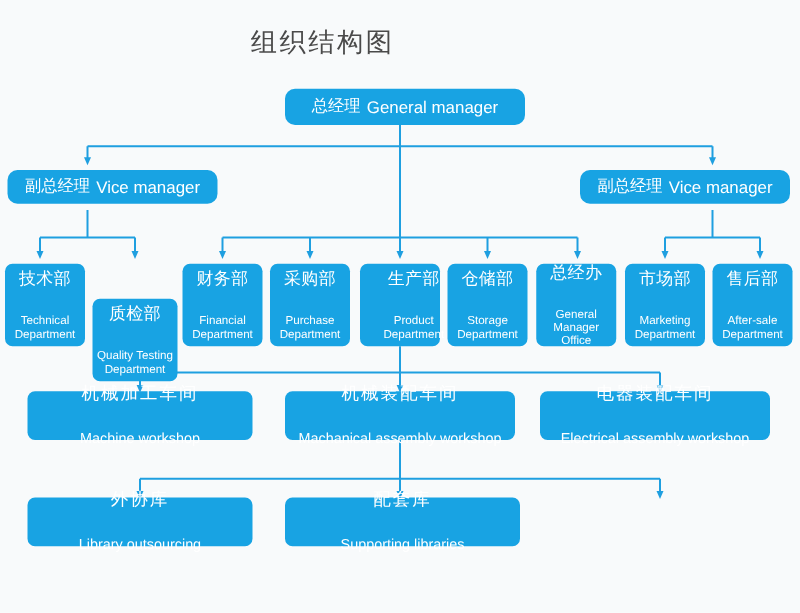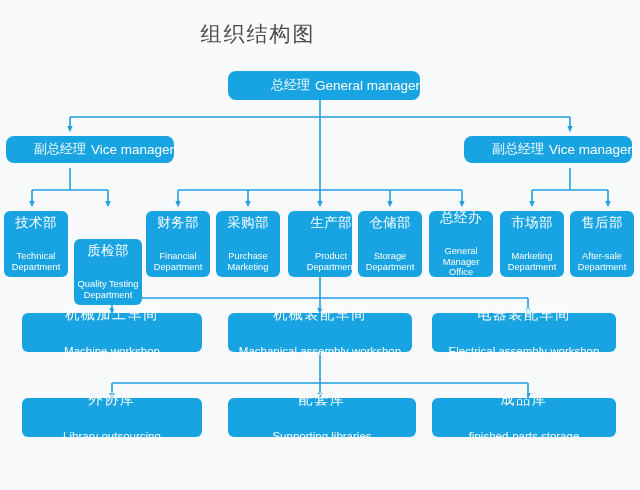--- a/index.html
+++ b/index.html
@@ -45,21 +45,20 @@
     white-space: nowrap;
   }
   .node .en {
     white-space: nowrap;
   }
   
   .node-inline {
     flex-direction: row;
     gap: 5px;
     border-radius: 8px;
-    justify-content: flex-end;
   }
   .node-inline .cn {
     font-size: 13px;
   }
   .node-inline .en {
     font-size: 13.5px;
   }
   
   .node-dept {
     border-radius: 6px;
@@ -174,21 +173,21 @@
   <div class="node node-dept" style="left:74px; top:211px; width:68px; height:66px;margin-top:28px;">
     <span class="cn">质检部</span>
     <span class="en">Quality Testing Department</span>
   </div>
   <div class="node node-dept" style="left:146px; top:211px; width:64px; height:66px;">
     <span class="cn">财务部</span>
     <span class="en">Financial Department</span>
   </div>
   <div class="node node-dept" style="left:216px; top:211px; width:64px; height:66px;">
     <span class="cn">采购部</span>
-    <span class="en">Purchase Marketing</span>
+    <span class="en">Purchase Department</span>
   </div>
   <div class="node node-dept" style="left:288px; top:211px; width:64px; height:66px;padding-left:24px;">
     <span class="cn">生产部</span>
     <span class="en">Product Department</span>
   </div>
   <div class="node node-dept" style="left:429px; top:211px; width:64px; height:66px;">
     <span class="cn">总经办</span>
     <span class="en">General Manager Office</span>
   </div>
   <div class="node node-dept" style="left:358px; top:211px; width:64px; height:66px;">
@@ -218,18 +217,14 @@
   </div>
 
   <div class="node node-wide" style="left:22px; top:398px; width:180px; height:39px;">
     <span class="cn">外协库</span>
     <span class="en">Library outsourcing</span>
   </div>
   <div class="node node-wide" style="left:228px; top:398px; width:188px; height:39px;">
     <span class="cn">配套库</span>
     <span class="en">Supporting libraries</span>
   </div>
-  <div class="node node-wide" style="left:432px; top:398px; width:184px; height:39px;">
-    <span class="cn">成品库</span>
-    <span class="en">finished-parts storage</span>
-  </div>
 
 </div>
 
 </body></html>

